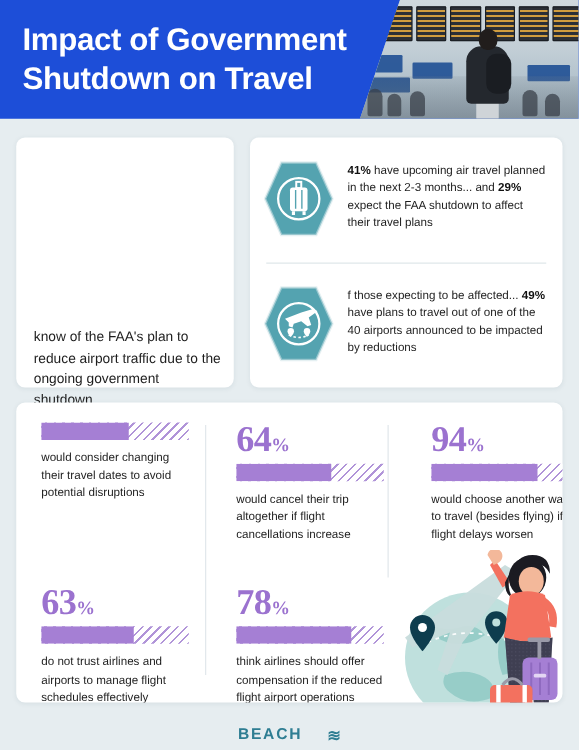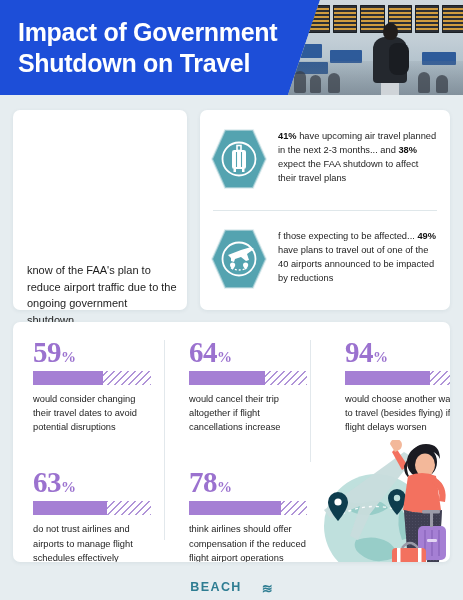--- a/index.html
+++ b/index.html
@@ -286,21 +286,21 @@
         <circle cx="28" cy="31" r="16.5" fill="none" stroke="#ffffff" stroke-width="1.8"></circle>
         <rect x="21" y="22" width="14" height="19" rx="2.2" fill="#ffffff"></rect>
         <rect x="26" y="17.5" width="4" height="5" fill="none" stroke="#ffffff" stroke-width="1.6"></rect>
         <line x1="25.5" y1="24" x2="25.5" y2="39" stroke="#54a3b0" stroke-width="1.1"></line>
         <line x1="30.5" y1="24" x2="30.5" y2="39" stroke="#54a3b0" stroke-width="1.1"></line>
         <rect x="22.5" y="41" width="2.5" height="3" fill="#ffffff"></rect>
         <rect x="31" y="41" width="2.5" height="3" fill="#ffffff"></rect>
       </svg>
     </div>
     <div class="fact-text">
-      <b>41%</b><span> have upcoming air travel planned in the next 2-3 months... and </span><b>38%</b><span> expect the FAA shutdown to affect their travel plans</span>
+      <b>41%</b><span> have upcoming air travel planned in the next 2-3 months... and </span><b>29%</b><span> expect the FAA shutdown to affect their travel plans</span>
     </div>
   </div>
 
   <div class="fact-row">
     <div class="hexicon">
       <svg width="56" height="62" viewBox="0 0 56 62">
         <polygon points="14,2 42,2 55,31 42,60 14,60 1,31" fill="#54a3b0"></polygon>
         <polygon points="14,2 42,2 55,31 42,60 14,60 1,31" fill="none" stroke="#cfe4e8" stroke-width="2" opacity=".55"></polygon>
         <circle cx="28" cy="31" r="16.5" fill="none" stroke="#ffffff" stroke-width="1.8"></circle>
         <path d="M17 27 L30 22 L40 19 L43 21 L36 26 L38 32 L35 33 L30 29 L24 31 L23 34 L20 33 L20 30 Z" fill="#ffffff"></path>
@@ -316,21 +316,20 @@
 </div>
 
 <div class="card stats-card">
 
   <div class="vline vline-a"></div>
   <div class="vline vline-b"></div>
 
   <div class="stats-grid">
 
     <div class="stat">
-      <div class="stat-num"><span class="n">59</span><span class="p">%</span></div>
       <div class="bar">
           <div class="bar-fill" style="width:59%"></div>
         </div>
       <div class="stat-text">would consider changing their travel dates to avoid potential disruptions</div>
     </div>
 
     <div class="stat">
       <div class="stat-num"><span class="n">64</span><span class="p">%</span></div>
       <div class="bar">
           <div class="bar-fill" style="width:64%"></div>

